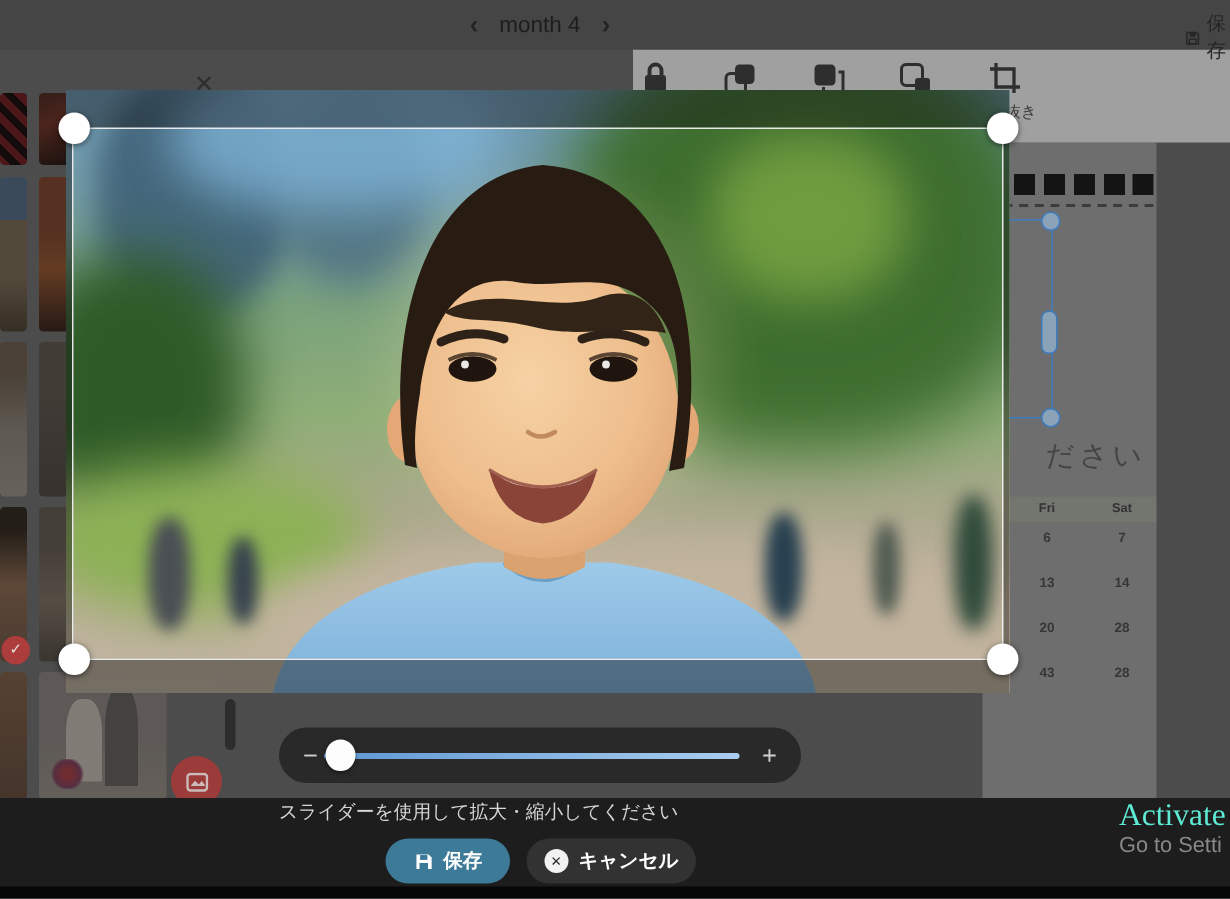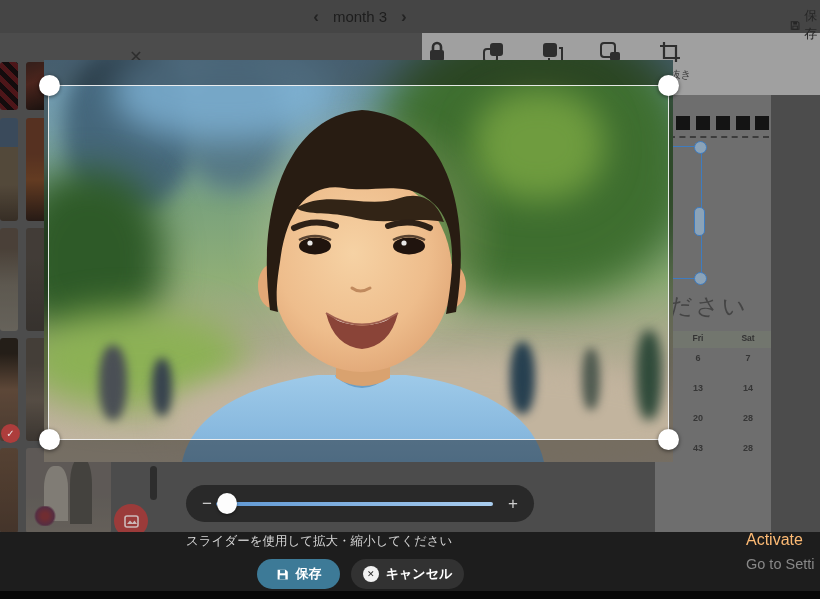--- a/index.html
+++ b/index.html
@@ -30,21 +30,21 @@
      z-index:7;display:flex;align-items:center;justify-content:center;filter:brightness(.85);}
   .scrollbar-thumb{position:absolute;left:150px;top:466px;width:7px;height:34px;border-radius:4px;background:#2d2d2d;z-index:7;}
 
   
   .editor-page{left:655px;top:95px;width:116px;height:437px;background:#6e6e6e;z-index:4;}
   .sq{position:absolute;top:21px;width:14px;height:14px;background:#141414;}
   .dash-line{position:absolute;left:14px;top:41px;width:100px;border-top:2px dashed #3c3c3c;}
   .sel-box{position:absolute;left:16px;top:51px;width:29px;height:131px;border:1.5px solid #3e7cc0;}
   .sel-dot{position:absolute;width:11px;height:11px;border-radius:50%;background:#8ba3b8;border:1.5px solid #3e7cc0;}
   .sel-pill{position:absolute;left:39px;top:112px;width:9px;height:27px;border-radius:5px;background:#8ba3b8;border:1.5px solid #3e7cc0;}
-  .page-hint{position:absolute;left:14px;top:196px;font-size:23px;color:#454545;letter-spacing:3px;}
+  .page-hint{position:absolute;left:14px;top:196px;font-size:19px;color:#454545;letter-spacing:3px;padding-left:28px;}
   .cal-head-band{position:absolute;left:14px;top:236px;width:102px;height:17px;background:#767d6f;opacity:.55;}
   .cal-head{position:absolute;top:238px;width:50px;text-align:center;font-size:8.5px;font-weight:bold;color:#333;}
   .cal-cell{position:absolute;width:50px;text-align:center;font-size:9px;font-weight:bold;color:#363636;}
 
   
   .photo-wrap{left:44px;top:60px;width:629px;height:402px;z-index:30;}
   .photo-clip{position:absolute;left:0;top:0;width:629px;height:402px;overflow:hidden;background:
      linear-gradient(180deg,#6f9ab8 0%,#749da9 16%,#7aa27c 36%,#8fae77 54%,#a8a98b 68%,#bcae9a 82%,#c3b7a4 100%);}
   .blob{position:absolute;border-radius:45%;}
   .boy-svg{position:absolute;left:0;top:0;}
@@ -65,32 +65,32 @@
      background:linear-gradient(90deg,#5e97d3,#a9cdef);}
   .slider-thumb{position:absolute;left:31px;top:8px;width:20px;height:21px;border-radius:50%;background:#fdfdfd;
      box-shadow:0 1px 3px rgba(0,0,0,.5);cursor:grab;}
   .instruction{left:186px;top:533px;width:348px;color:#d6d6d6;font-size:12.5px;z-index:46;}
   .btn{position:absolute;top:559px;height:30px;border-radius:16px;display:flex;align-items:center;justify-content:center;
      gap:7px;color:#fff;font-size:13px;font-weight:bold;z-index:46;cursor:pointer;}
   .btn-save{left:257px;width:83px;background:#3d7a97;}
   .btn-cancel{left:351px;width:113px;background:#323232;}
   .cancel-x{width:16px;height:16px;border-radius:50%;background:#f2f2f2;color:#2b2b2b;font-size:9px;font-weight:bold;
      text-align:center;line-height:16px;}
-  .watermark1{left:746px;top:531px;color:#fdba74;font-size:16px;font-weight:300;z-index:47;white-space:nowrap;}
+  .watermark1{left:746px;top:531px;color:#5eead4;font-size:21px;font-weight:300;z-index:47;white-space:nowrap;font-family:Liberation Serif, serif;}
   .watermark2{left:746px;top:556px;color:#888;font-size:14.5px;font-weight:300;z-index:47;white-space:nowrap;}
 </style>
 </head>
 <body>
 
 <div id="app">
 
   <div class="abs top-bar">
     <div class="abs month-nav">
       <span class="chev">‹</span>
-      <span class="month-title">month 3</span>
+      <span class="month-title">month 4</span>
       <span class="chev">›</span>
     </div>
     <div class="abs topbar-save">
       <svg width="15" height="15" viewBox="0 0 16 16">
         <path d="M2 2 h10 l2 2 v10 h-12 z" fill="none" stroke="#262626" stroke-width="1.6"></path>
         <rect x="5" y="2.5" width="6" height="4" fill="#262626"></rect>
         <rect x="4.5" y="9" width="7" height="5" fill="none" stroke="#262626" stroke-width="1.4"></rect>
       </svg>
       <span>保存</span>
     </div>

